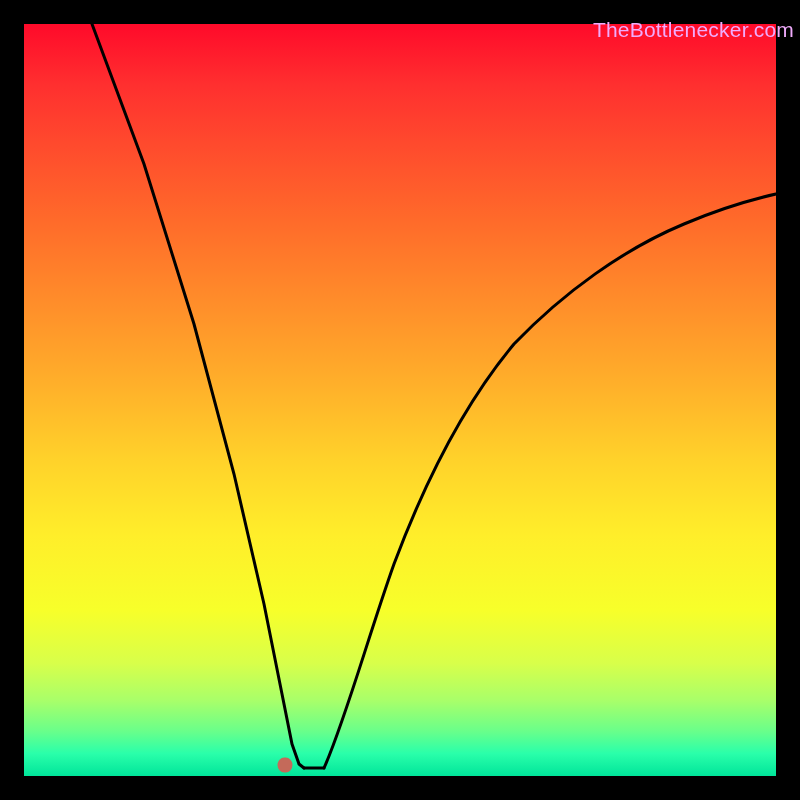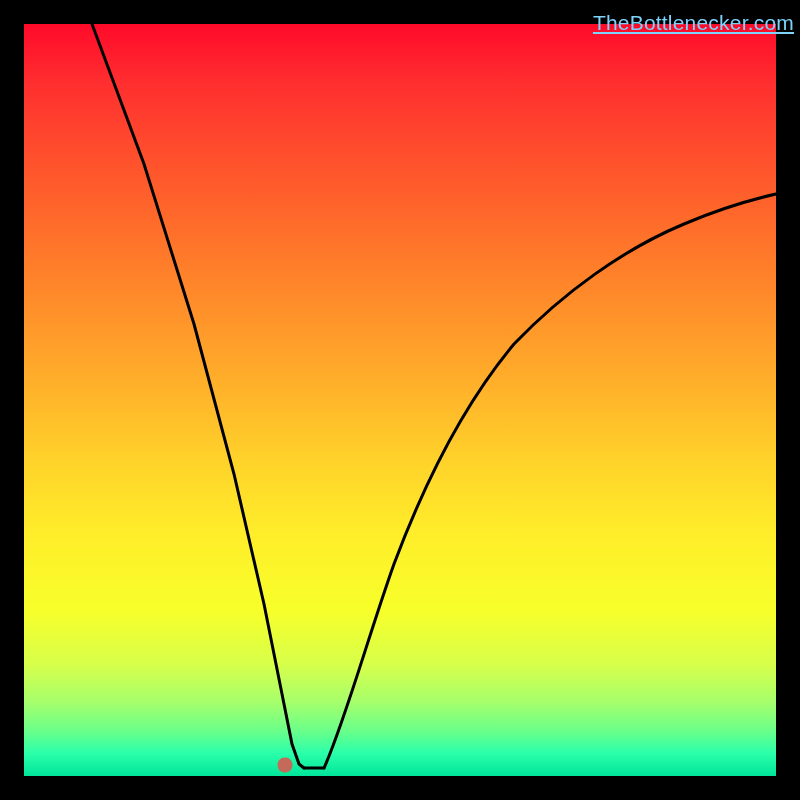--- a/index.html
+++ b/index.html
@@ -44,27 +44,26 @@
   svg.curve {
     position: absolute;
     left: 0;
     top: 0;
     width: 752px;
     height: 752px;
     overflow: visible;
   }
   .watermark {
     position: absolute;
-    top: 11px;
+    top: 18px;
     right: 6px;
-    color: #7dd3fc;
+    color: #f0abfc;
     font-size: 21px;
     font-weight: 500;
     letter-spacing: 0.2px;
-    text-decoration: underline;
   }
   .marker {
     position: absolute;
     width: 15px;
     height: 15px;
     border-radius: 50% / 55%;
     background: #c46a5a;
     left: 261px;
     top: 741px;
     transform: translate(-50%, -50%);

